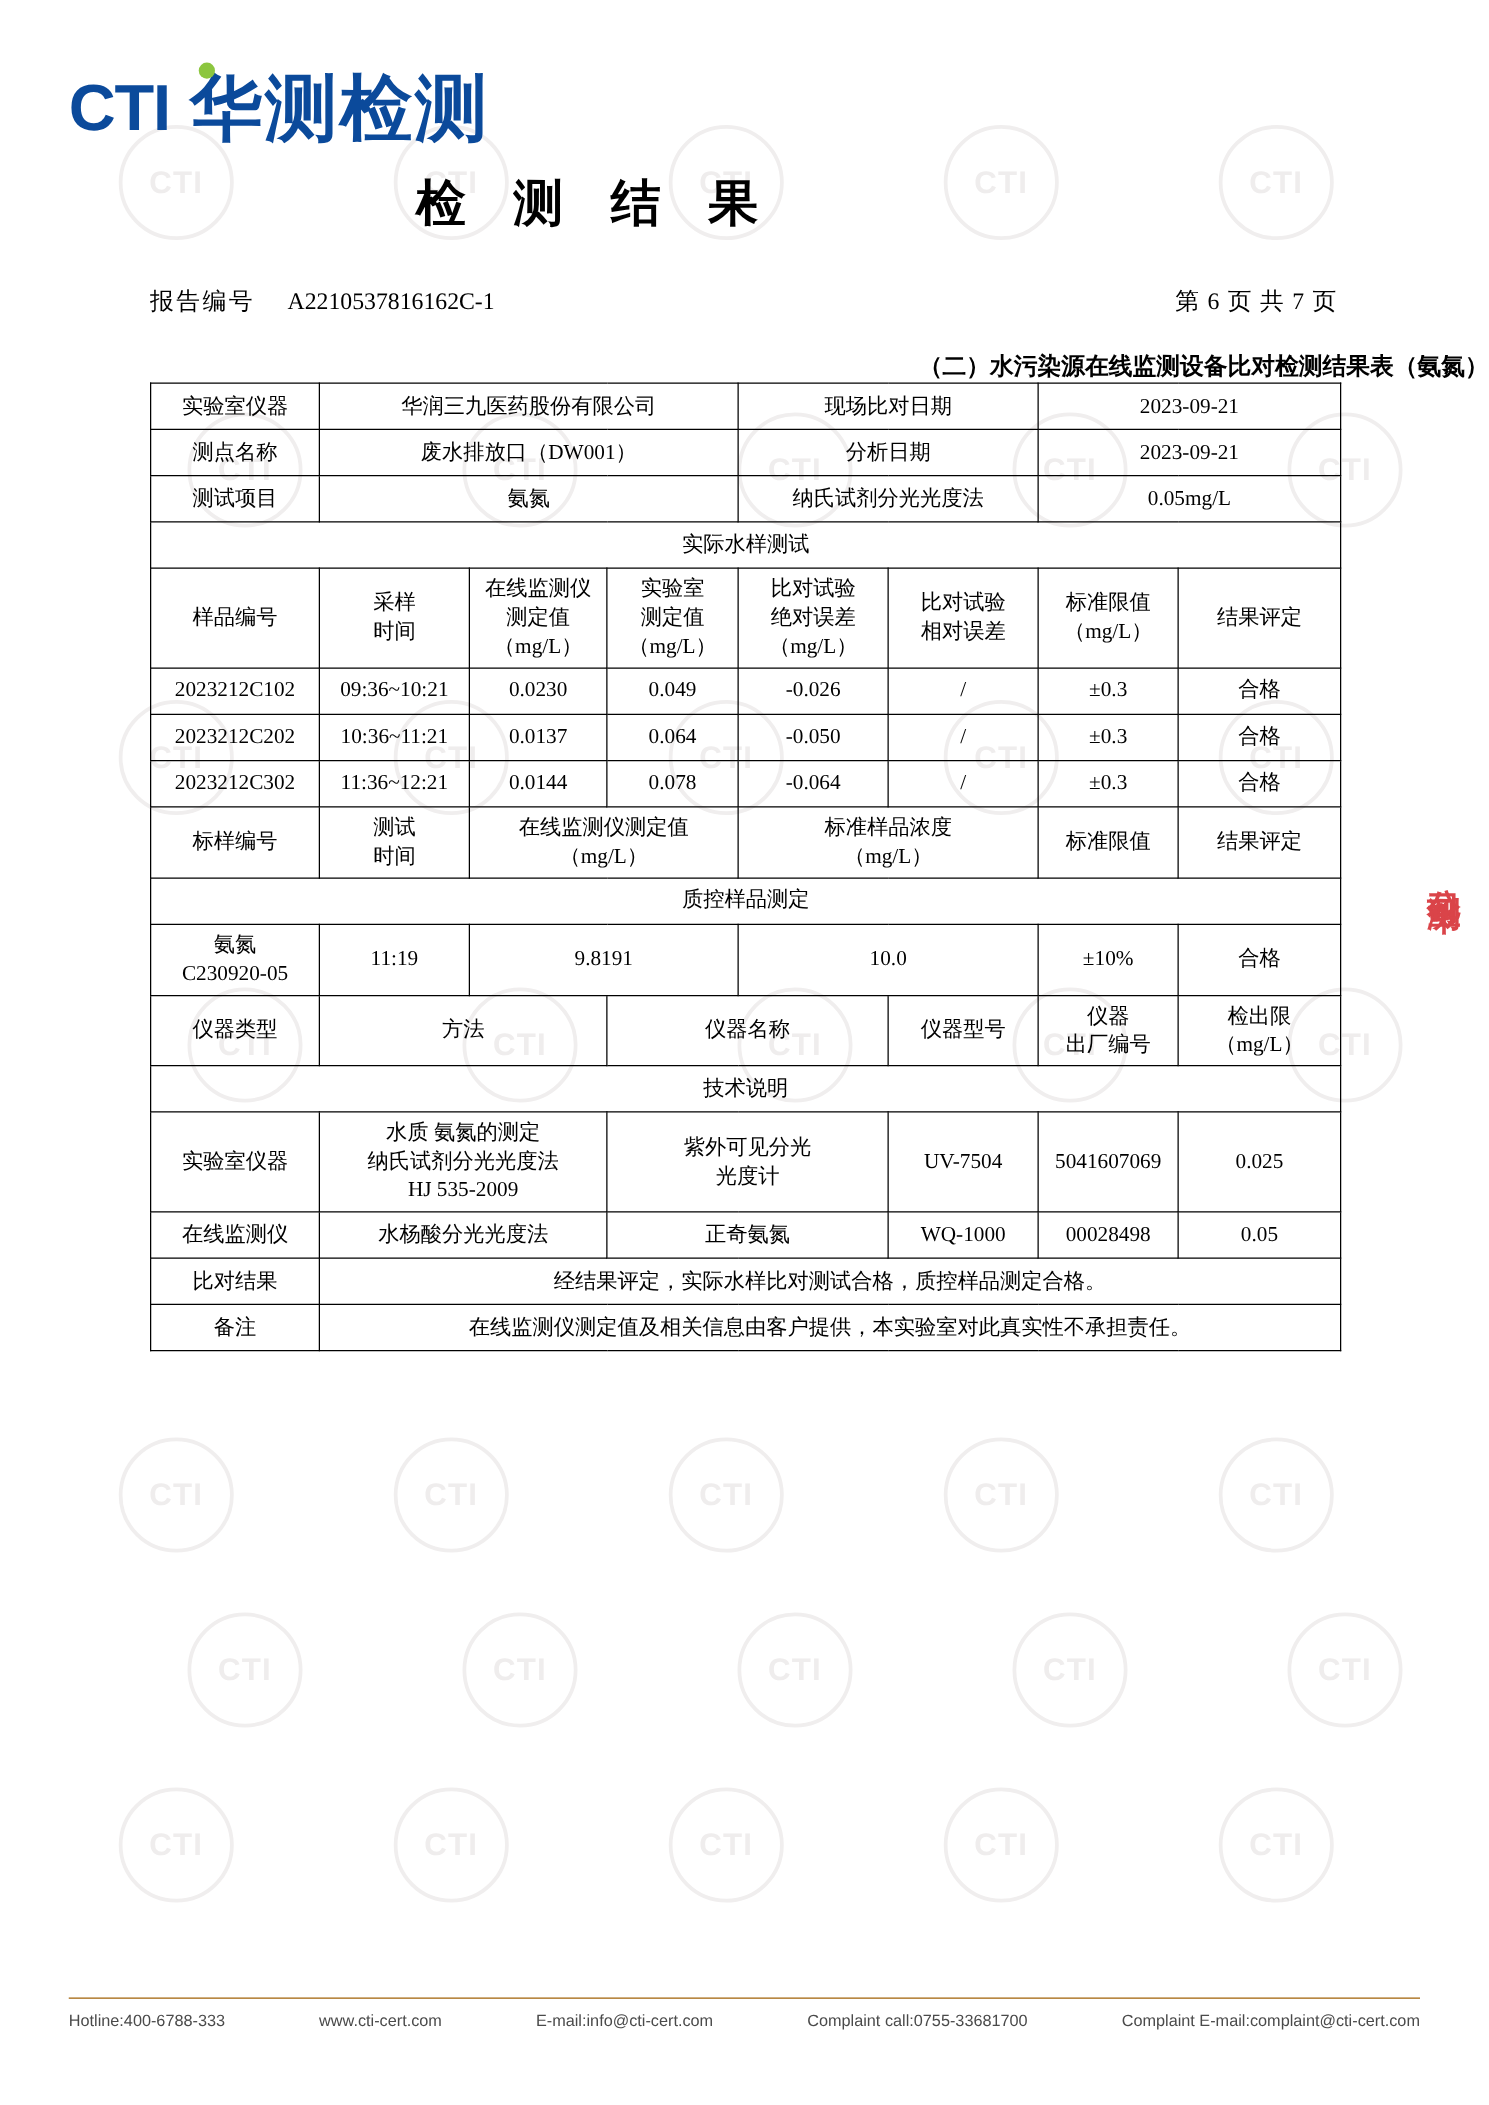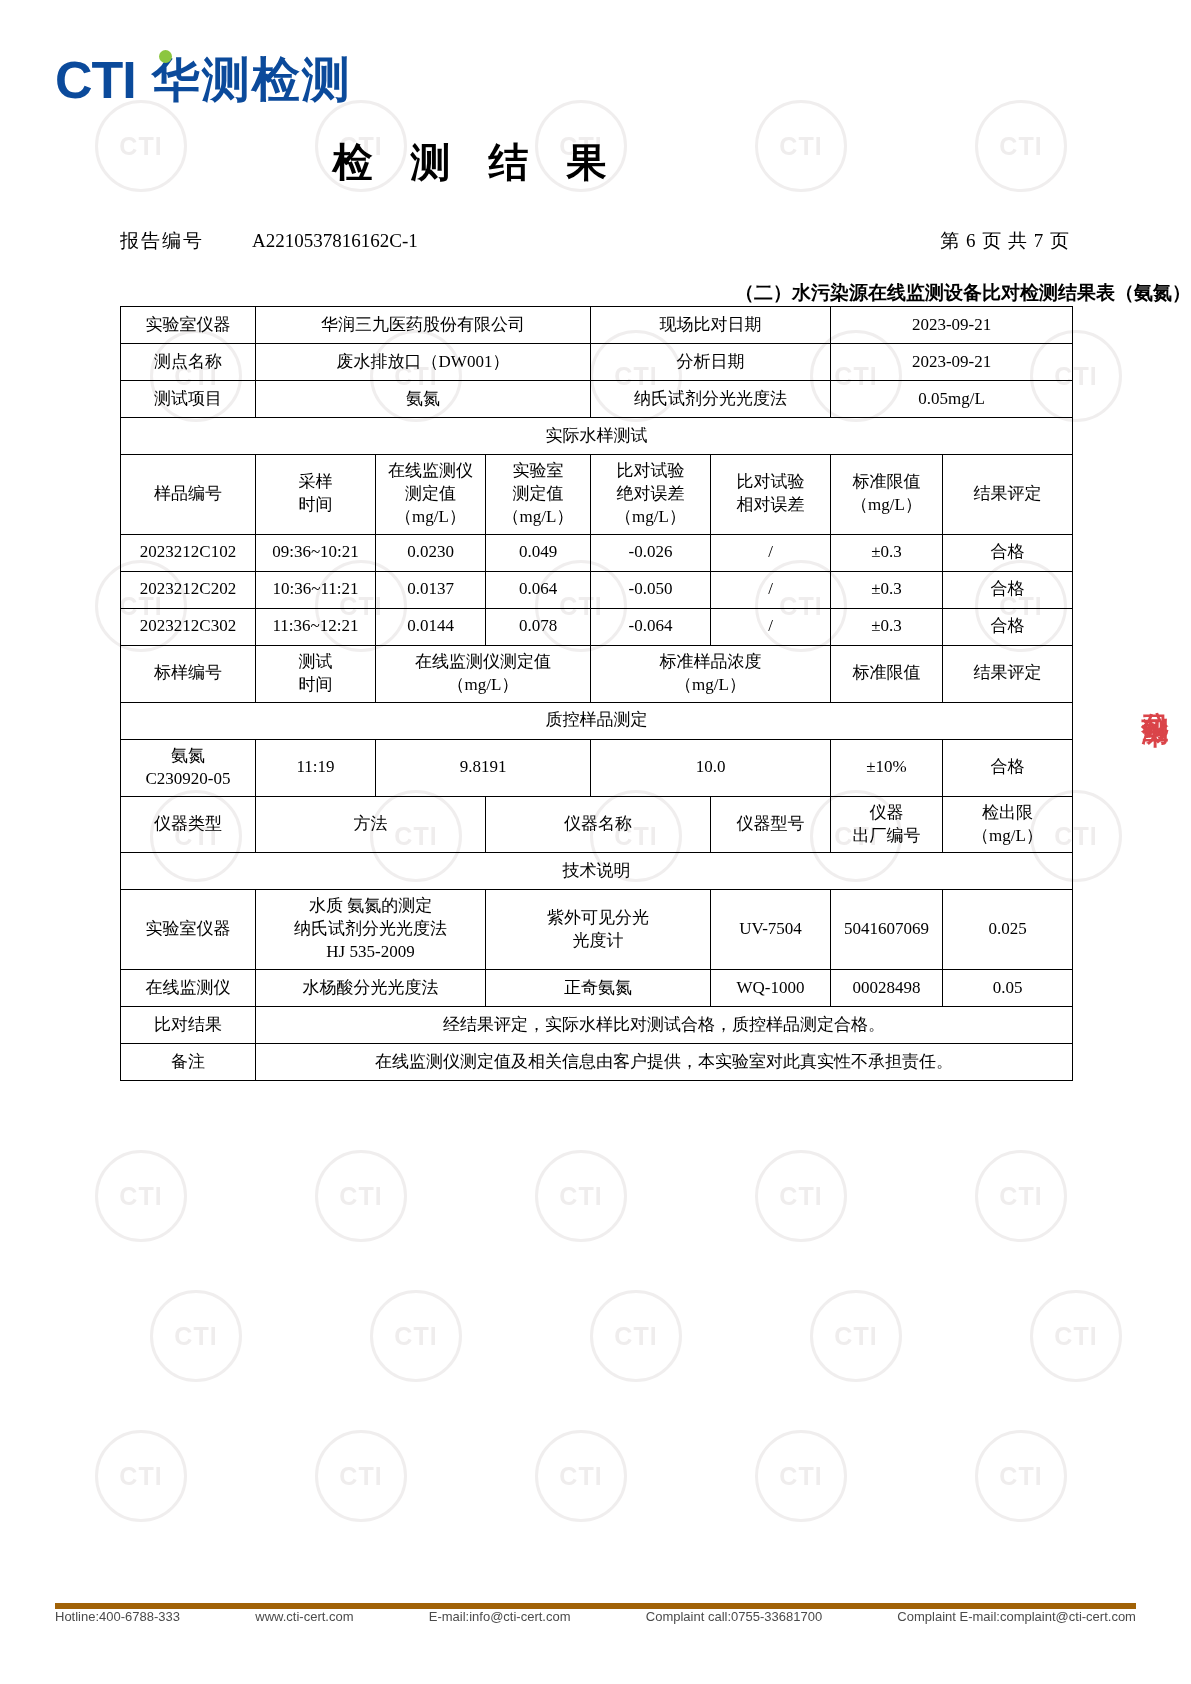--- a/index.html
+++ b/index.html
@@ -61,21 +61,21 @@
     width: 13px;
     height: 13px;
     background: #8cc63f;
     border-radius: 50%;
     left: 104px;
     top: 2px;
   }
   .logo-cn {
     font-family: "Liberation Sans", sans-serif;
     font-weight: bold;
-    font-size: 48px;
+    font-size: 58px;
     color: #0b4a9b;
     margin-left: 16px;
     letter-spacing: 2px;
   }
 
   
   .doc-title {
     position: absolute;
     top: 135px;
     left: 0;
@@ -94,21 +94,21 @@
     top: 228px;
     left: 120px;
     width: 950px;
     display: flex;
     align-items: baseline;
     font-size: 19px;
     z-index: 2;
     text-align: center;
   }
   .report-label { letter-spacing: 2px; }
-  .report-no { margin-left: 48px; font-family: "Liberation Serif", serif; }
+  .report-no { margin-left: 26px; font-family: "Liberation Serif", serif; }
   .page-info { margin-left: auto; letter-spacing: 1px; }
 
   
   .sub-title {
     position: absolute;
     top: 280px;
     left: 0;
     width: 1191px;
     text-align: right;
     font-size: 19px;
@@ -159,21 +159,22 @@
     z-index: 3;
     font-family: "Liberation Sans", sans-serif;
   }
 
   
   .footer {
     position: absolute;
     left: 55px;
     right: 55px;
     bottom: 60px;
-    border-top: 6px solid #a16207;
+    border-top: 1px solid #a16207;
+    padding-top: 10px;
     display: flex;
     justify-content: space-between;
     font-size: 13px;
     color: #4a4a4a;
     font-family: "Liberation Sans", sans-serif;
     z-index: 2;
     align-items: flex-end;
   }
   .footer span { white-space: nowrap; }
 </style>

